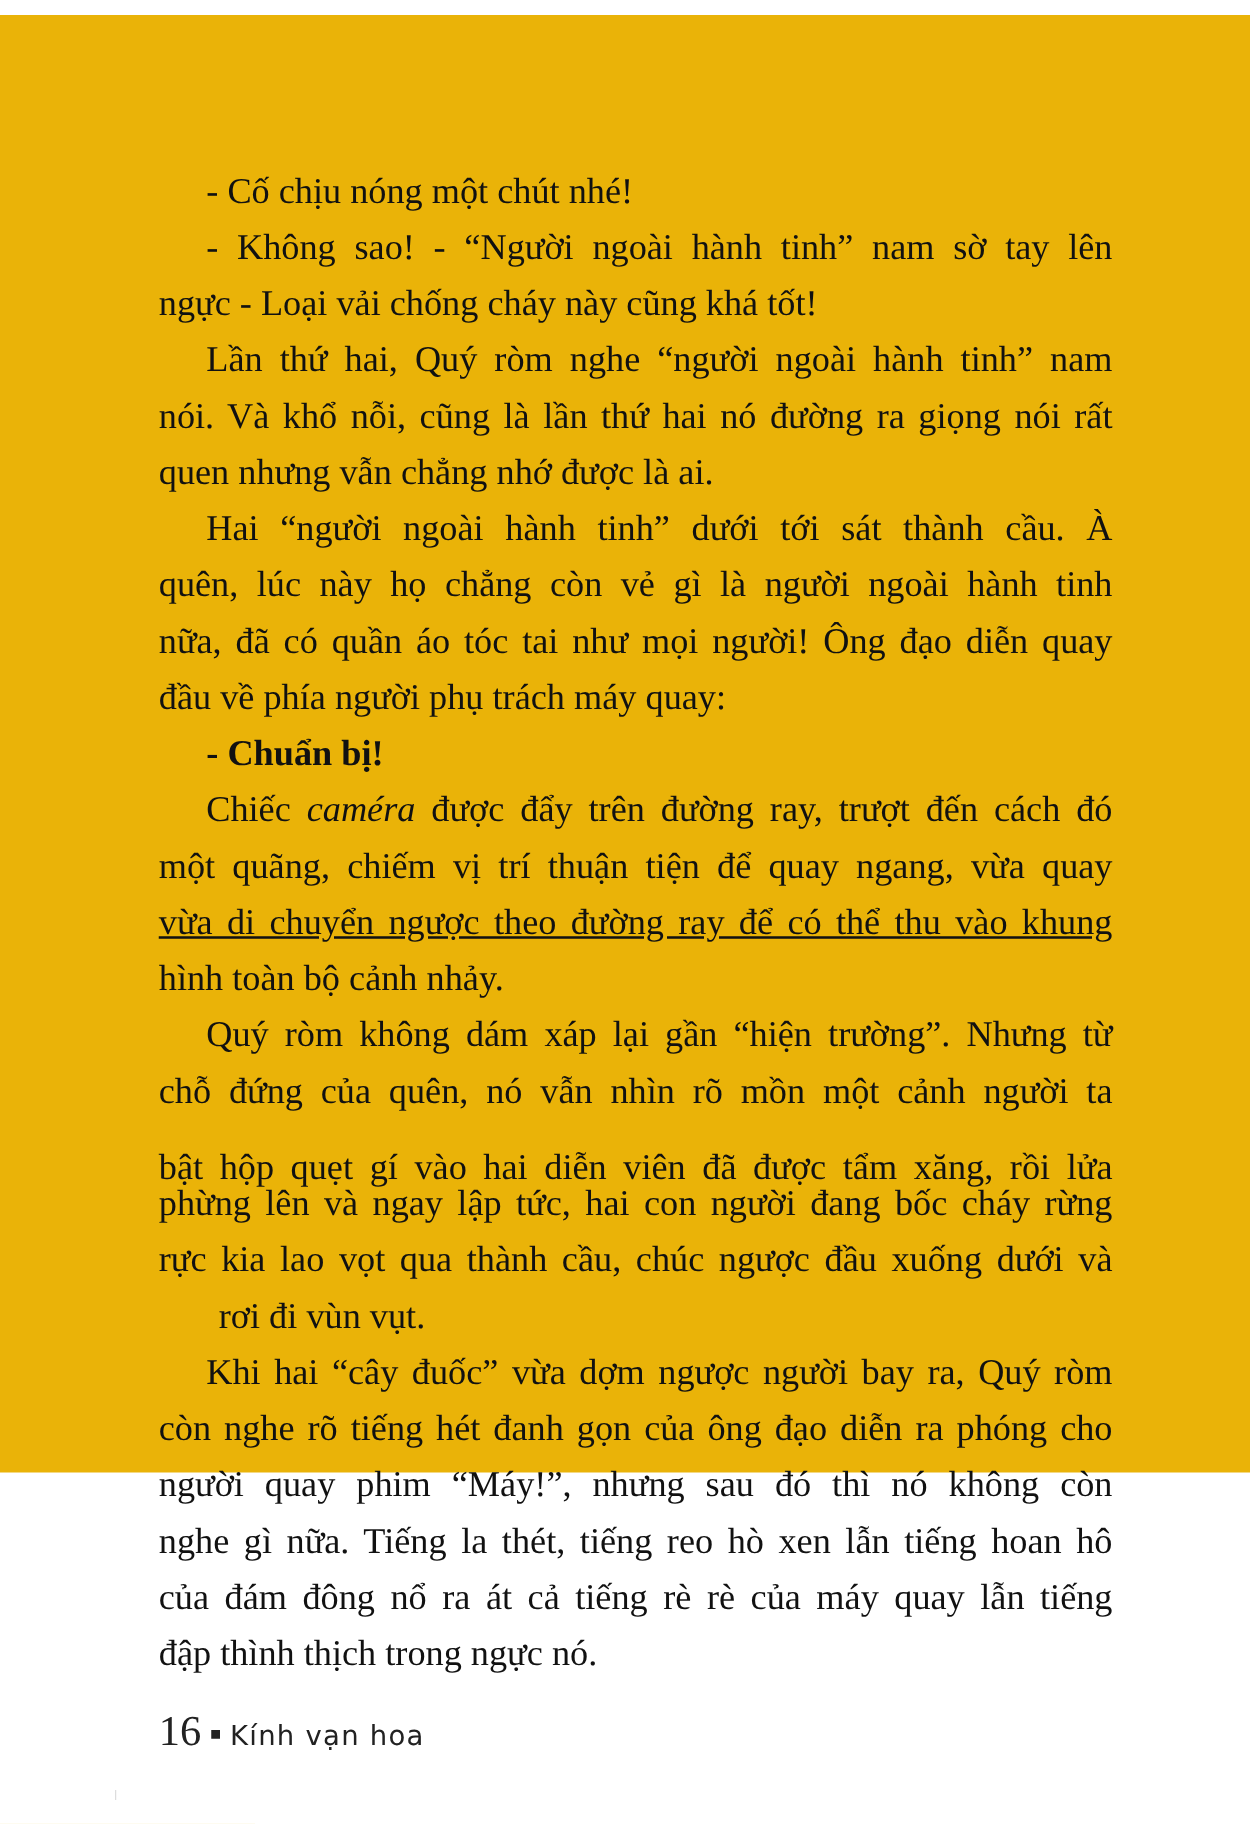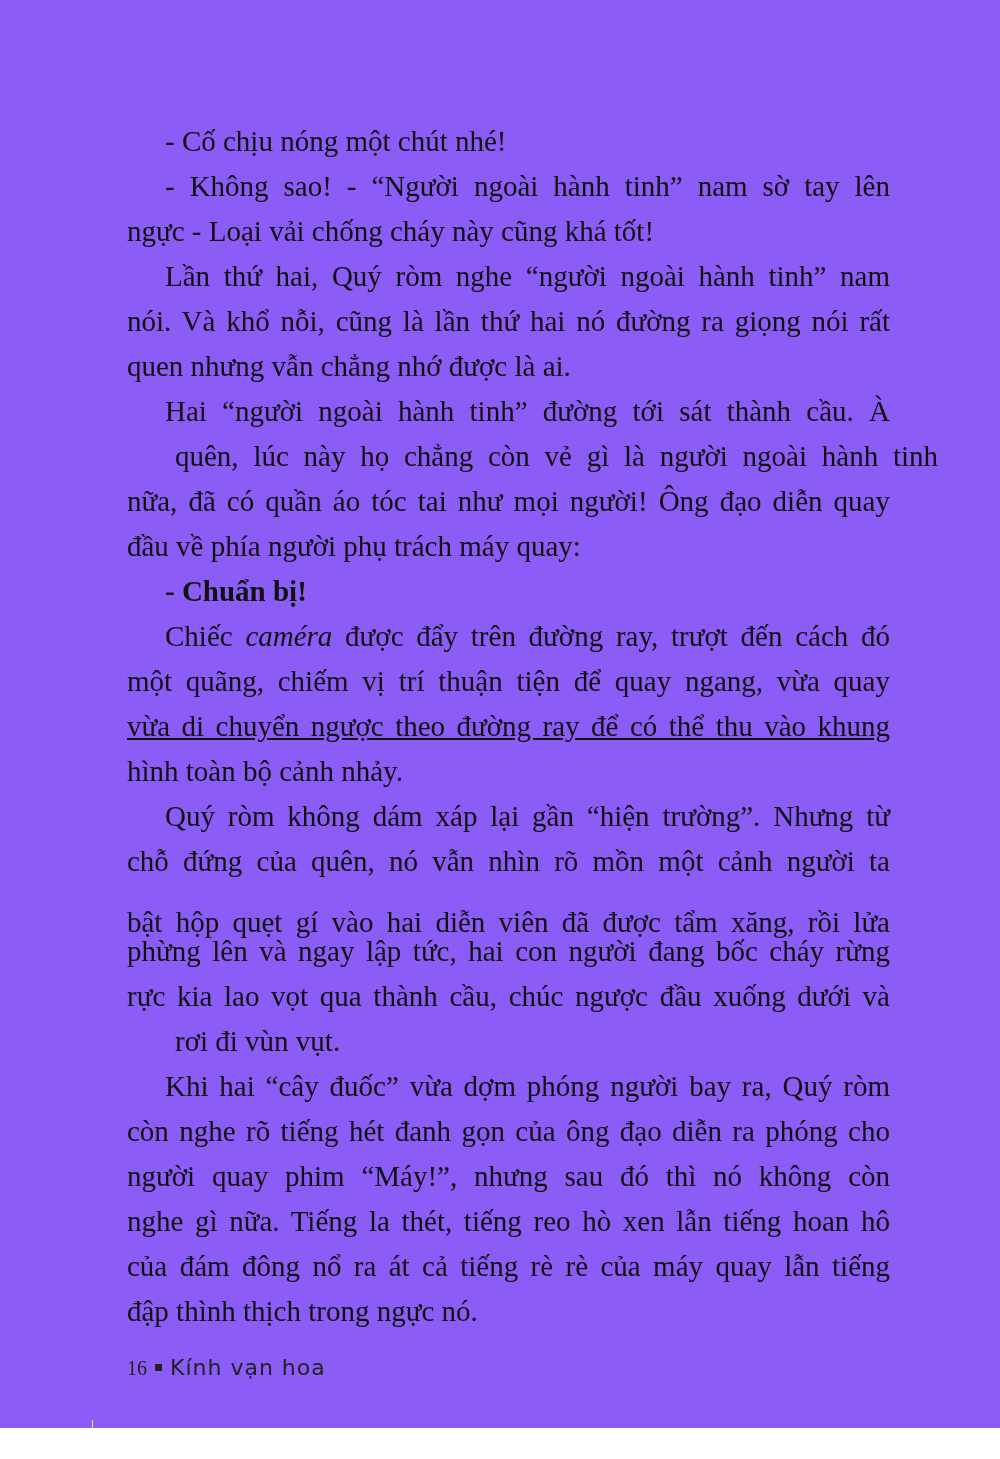--- a/index.html
+++ b/index.html
@@ -1,56 +1,56 @@
 <!DOCTYPE html>
 <html><head>
 <meta charset="utf-8">
 <style>
   html, body { margin:0; padding:0; background:#ffffff; }
   body { width:1000px; height:1459px; position:relative; overflow:hidden; }
-  .page { position:absolute; left:0; top:0; width:1000px; height:1428px; background:#8b5cf6; }
+  .page { position:absolute; left:0; top:12px; width:1000px; height:1166px; background:#eab308; }
   .text { position:absolute; left:127px; width:763px; top:0;
           font-family:"Liberation Serif", "DejaVu Serif", serif; color:#111;
           font-size:29px; }
   .line { position:absolute; left:0; width:763px; height:44px; line-height:44px; white-space:nowrap; }
   .line.just { text-align:justify; text-align-last:justify; }
   .line.indent { padding-left:38px; width:725px; }
   .footer { position:absolute; left:127px; top:1355px; font-family:"DejaVu Sans", sans-serif;
             font-size:22px; color:#222; white-space:nowrap; letter-spacing:1px; }
-  .footer .num { font-family:"Liberation Serif", serif; font-size:20px; letter-spacing:0; }
+  .footer .num { font-family:"Liberation Serif", serif; font-size:34px; letter-spacing:0; }
   .footer .bullet { display:inline-block; width:7px; height:7px; background:#222; margin:0 8px 4px 8px; vertical-align:middle; }
   .scan-mark { position:absolute; width:1px; background:#ddd; }
 </style>
 </head>
 <body>
 
 <div class="page">
   <div class="text" id="text">
       <div class="line indent" style="top: 119px;">- Cố chịu nóng một chút nhé!</div>
       <div class="line just indent" style="top: 164px;">- Không sao! - “Người ngoài hành tinh” nam sờ tay lên</div>
       <div class="line" style="top: 209px;">ngực - Loại vải chống cháy này cũng khá tốt!</div>
       <div class="line just indent" style="top: 254px;">Lần thứ hai, Quý ròm nghe “người ngoài hành tinh” nam</div>
       <div class="line just" style="top: 299px;">nói. Và khổ nỗi, cũng là lần thứ hai nó đường ra giọng nói rất</div>
       <div class="line" style="top: 344px;">quen nhưng vẫn chẳng nhớ được là ai.</div>
-      <div class="line just indent" style="top: 389px;">Hai “người ngoài hành tinh” đường tới sát thành cầu. À</div>
-      <div class="line just" style="top: 434px; margin-left: 48px;">quên, lúc này họ chẳng còn vẻ gì là người ngoài hành tinh</div>
+      <div class="line just indent" style="top: 389px;">Hai “người ngoài hành tinh” dưới tới sát thành cầu. À</div>
+      <div class="line just" style="top: 434px;">quên, lúc này họ chẳng còn vẻ gì là người ngoài hành tinh</div>
       <div class="line just" style="top: 479px;">nữa, đã có quần áo tóc tai như mọi người! Ông đạo diễn quay</div>
       <div class="line" style="top: 524px;">đầu về phía người phụ trách máy quay:</div>
       <div class="line indent" style="top: 569px; font-weight: bold;">- Chuẩn bị!</div>
       <div class="line just indent" style="top: 614px;">Chiếc <i>caméra</i> được đẩy trên đường ray, trượt đến cách đó</div>
       <div class="line just" style="top: 659px;">một quãng, chiếm vị trí thuận tiện để quay ngang, vừa quay</div>
       <div class="line just" style="top: 704px; text-decoration: underline;">vừa di chuyển ngược theo đường ray để có thể thu vào khung</div>
       <div class="line" style="top: 749px;">hình toàn bộ cảnh nhảy.</div>
       <div class="line just indent" style="top: 794px;">Quý ròm không dám xáp lại gần “hiện trường”. Nhưng từ</div>
       <div class="line just" style="top: 839px;">chỗ đứng của quên, nó vẫn nhìn rõ mồn một cảnh người ta</div>
       <div class="line just" style="top: 884px; margin-top: 16px;">bật hộp quẹt gí vào hai diễn viên đã được tẩm xăng, rồi lửa</div>
       <div class="line just" style="top: 929px;">phừng lên và ngay lập tức, hai con người đang bốc cháy rừng</div>
       <div class="line just" style="top: 974px;">rực kia lao vọt qua thành cầu, chúc ngược đầu xuống dưới và</div>
       <div class="line" style="top: 1019px; margin-left: 48px;">rơi đi vùn vụt.</div>
-      <div class="line just indent" style="top: 1064px;">Khi hai “cây đuốc” vừa dợm phóng người bay ra, Quý ròm</div>
+      <div class="line just indent" style="top: 1064px;">Khi hai “cây đuốc” vừa dợm ngược người bay ra, Quý ròm</div>
       <div class="line just" style="top: 1109px;">còn nghe rõ tiếng hét đanh gọn của ông đạo diễn ra phóng cho</div>
       <div class="line just" style="top: 1154px;">người quay phim “Máy!”, nhưng sau đó thì nó không còn</div>
       <div class="line just" style="top: 1199px;">nghe gì nữa. Tiếng la thét, tiếng reo hò xen lẫn tiếng hoan hô</div>
       <div class="line just" style="top: 1244px;">của đám đông nổ ra át cả tiếng rè rè của máy quay lẫn tiếng</div>
       <div class="line" style="top: 1289px;">đập thình thịch trong ngực nó.</div>
     </div>
 
   <div class="footer">
     <span class="num">16</span><span class="bullet"></span><span>Kính vạn hoa</span>
   </div>

